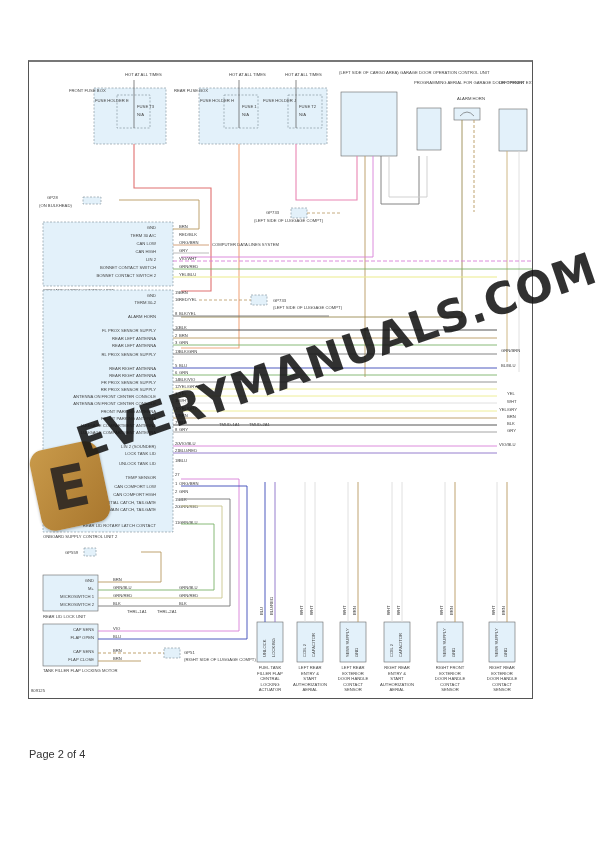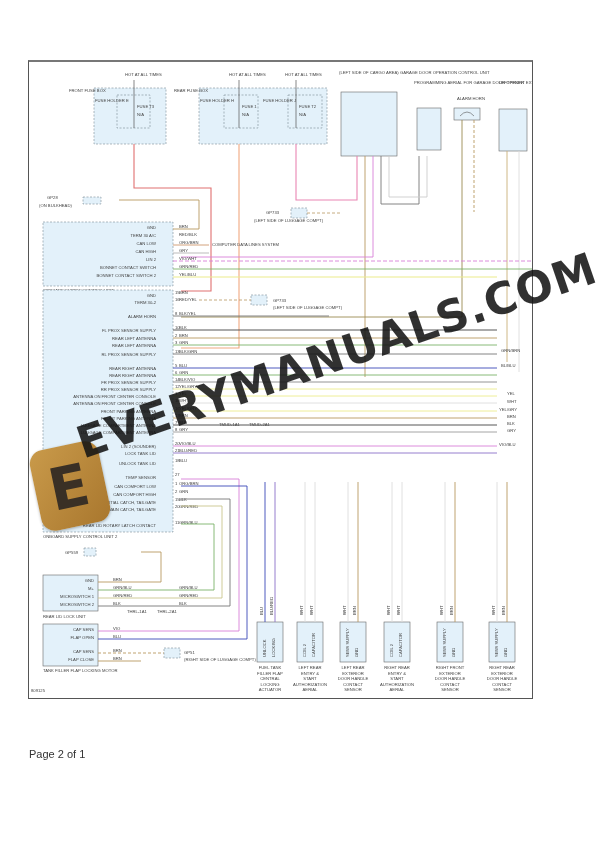--- a/index.html
+++ b/index.html
@@ -378,13 +378,13 @@
 </svg>
 </div>
 
 <div id="wm">
   <div class="wm-logo">
       <span>E</span>
     </div>
   <div class="wm-text">EVERYMANUALS.COM</div>
 </div>
 
-<div id="footer">Page 2 of 1</div>
+<div id="footer">Page 2 of 4</div>
 
 </body></html>

